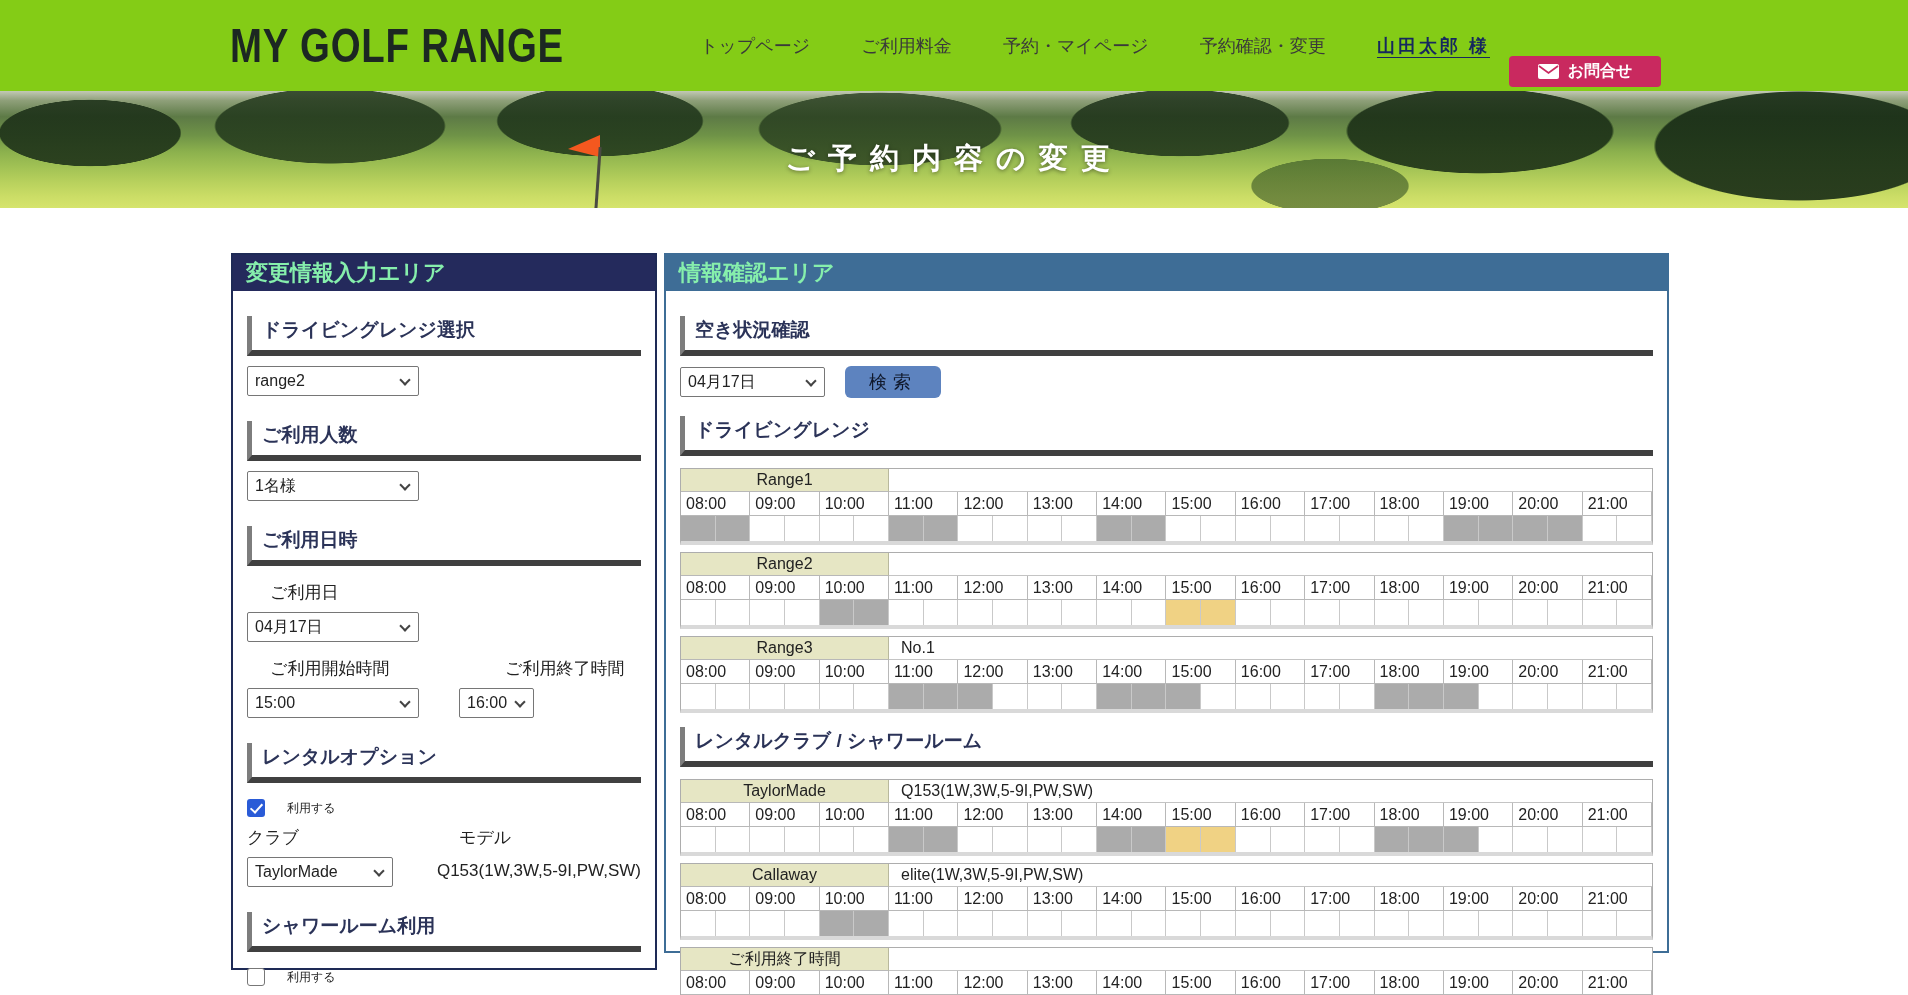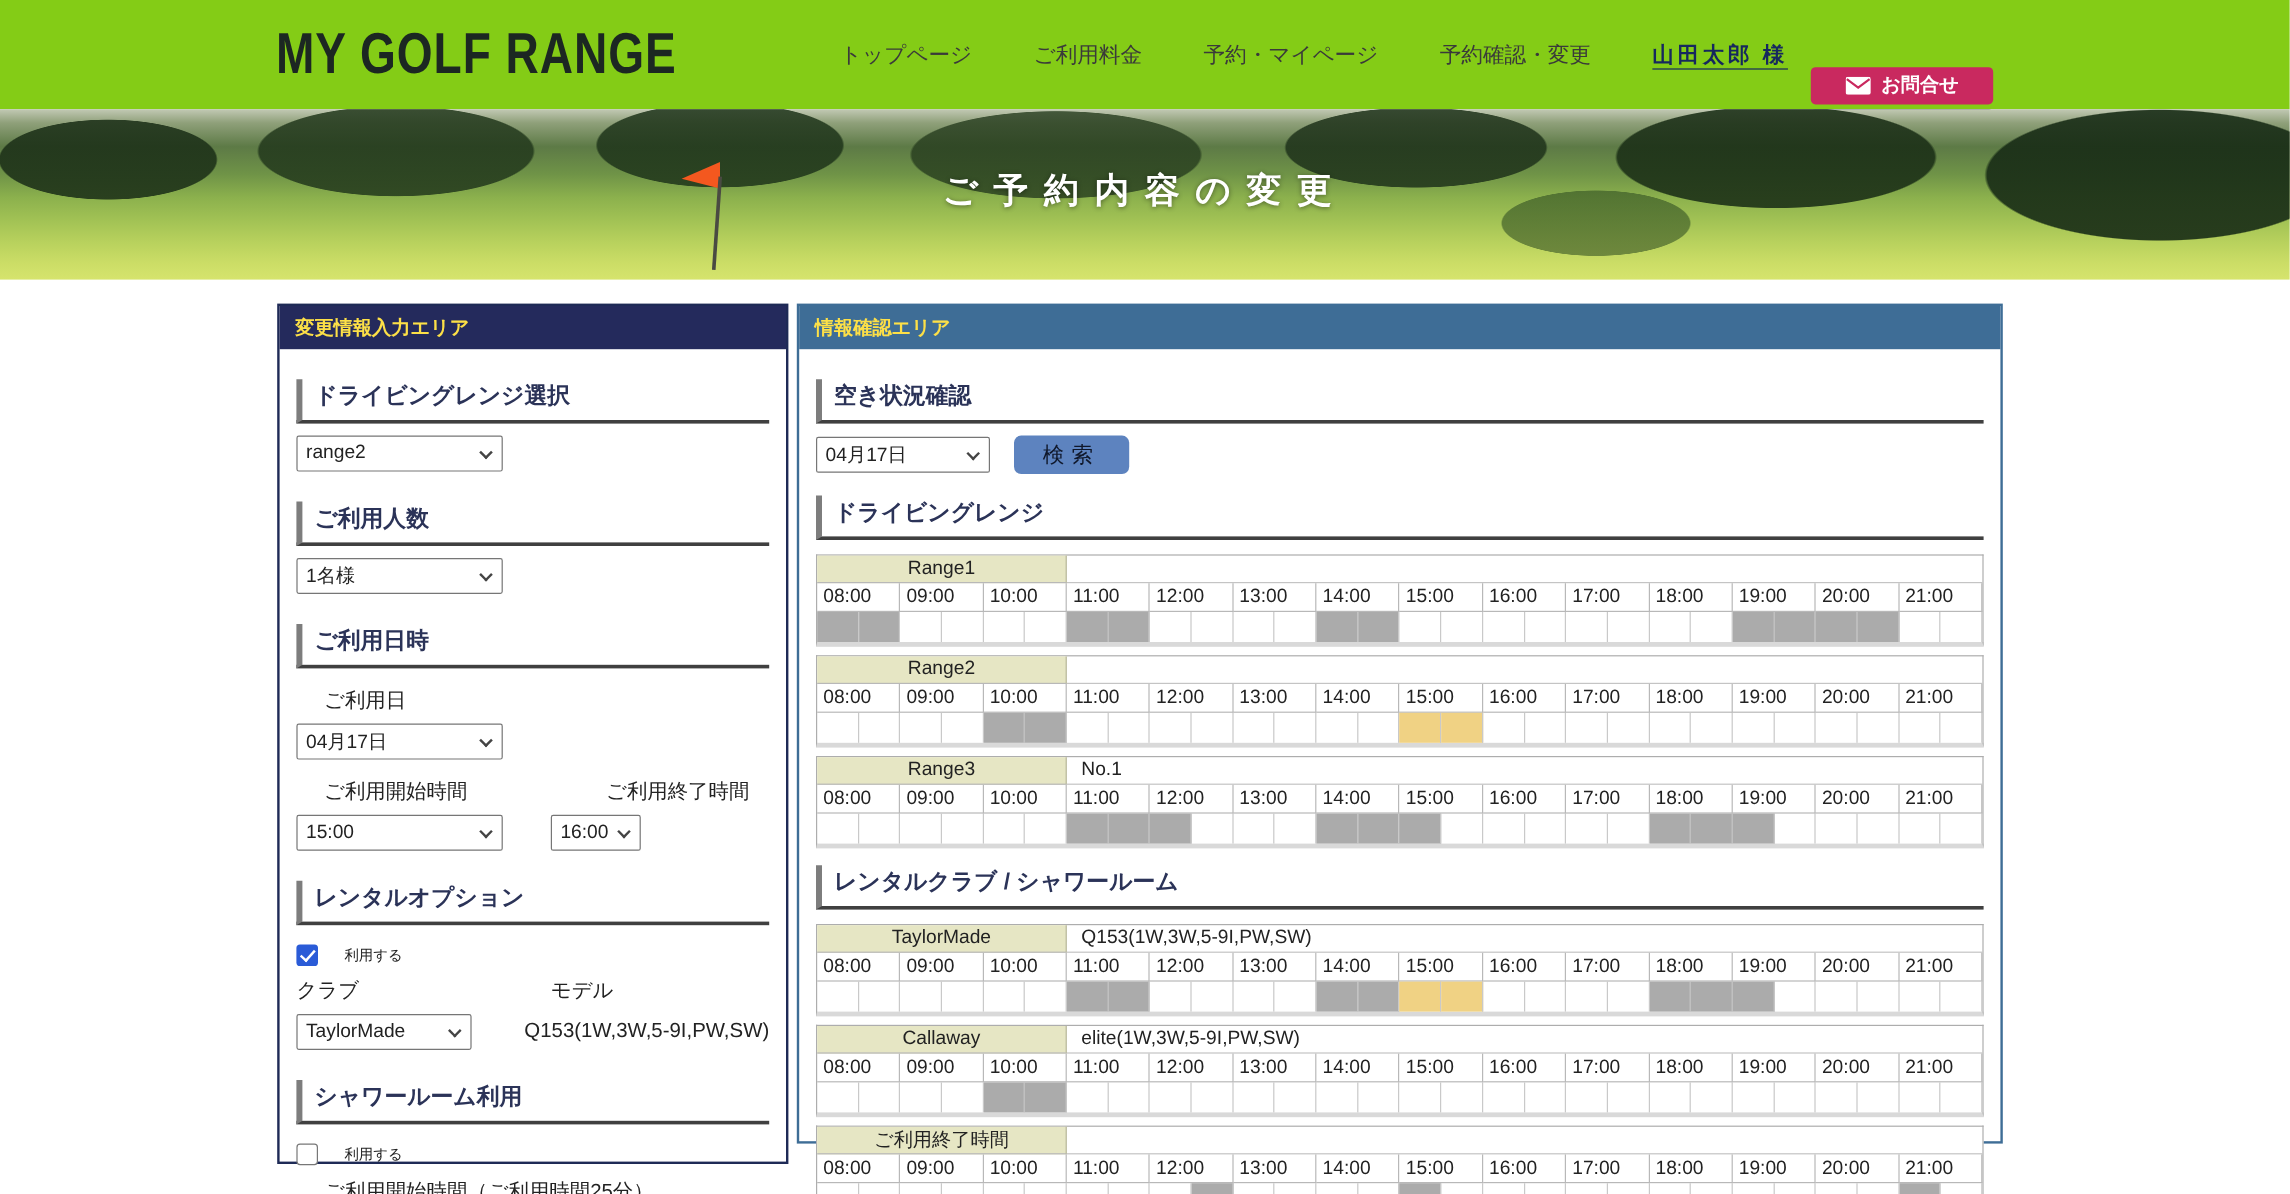--- a/index.html
+++ b/index.html
@@ -15,50 +15,50 @@
   .nav a { font-size:18px; color:#3a3a3a; text-decoration:none; cursor:pointer; white-space:nowrap; }
   .nav a.user { color:#16285e; font-weight:bold; letter-spacing:3px;
     text-decoration:underline; text-underline-offset:5px; }
   .hd-btn { position:absolute; left:1509px; width:152px; border-radius:4px; color:#fff;
     font-weight:bold; display:flex; align-items:center; justify-content:center; cursor:pointer;margin-top:48px; }
   .contact { top:8px; height:31px; background:#c9295f; font-size:16px; gap:9px; }
   .logout  { top:43px; height:36px; background:#1b2c58; font-size:17px; letter-spacing:1px; }
   .env { width:21px; height:15px; }
 
   
-  .hero { position:absolute; left:0; top:91px; width:1908px; height:142px; overflow:hidden;
+  .hero { position:absolute; left:0; top:91px; width:1908px; height:117px; overflow:hidden;
     background:
       radial-gradient(ellipse 150px 55px at 90px 42px,  rgba(28,48,24,.88) 60%, transparent 61%),
       radial-gradient(ellipse 190px 62px at 330px 35px, rgba(34,56,28,.85) 60%, transparent 61%),
       radial-gradient(ellipse 170px 58px at 600px 30px, rgba(30,52,26,.85) 60%, transparent 61%),
       radial-gradient(ellipse 200px 60px at 880px 38px, rgba(38,60,30,.8) 60%, transparent 61%),
       radial-gradient(ellipse 180px 55px at 1180px 32px, rgba(30,50,26,.85) 60%, transparent 61%),
       radial-gradient(ellipse 220px 70px at 1480px 40px, rgba(26,46,22,.88) 60%, transparent 61%),
       radial-gradient(ellipse 240px 90px at 1800px 55px, rgba(24,44,22,.9) 60%, transparent 61%),
       radial-gradient(ellipse 130px 45px at 1330px 95px, rgba(40,70,30,.55) 60%, transparent 61%),
       linear-gradient(180deg, #c2c9b4 0%, #8fa07a 8%, #5d7a46 22%, #6f9347 38%,
         #8cb14d 52%, #a3c355 66%, #b8d15d 78%, #cbdd66 90%, #d6e46d 100%); }
   .hero-title { position:absolute; left:0; top:48px; width:100%; text-align:center;
     color:#fff; font-size:29px; font-weight:bold; letter-spacing:13px;
     text-shadow:0 1px 4px rgba(0,0,0,.45); }
   .flagpole { position:absolute; left:596px; top:56px; width:3px; height:78px;
     background:#4a4a42; transform:rotate(4deg); }
   .flag { position:absolute; left:560px; top:44px; }
 
   
   .panel { position:absolute; background:#fff; }
-  .panel-head { height:36px; color:#fde047; font-weight:bold; font-size:16px;
+  .panel-head { height:36px; color:#86efac; font-weight:bold; font-size:22px;
     display:flex; align-items:center; padding-left:13px; }
   .form-panel { left:231px; top:253px; width:426px; height:717px; border:2px solid #1e2a56; }
   .form-panel .panel-head { background:#242a5c; }
   .info-panel { left:664px; top:253px; width:1005px; height:700px; border:2px solid #3e6d96; }
   .info-panel .panel-head { background:#3e6d96; }
   .panel-body { padding:0 14px; }
 
-  .section-heading { margin-top:25px; border-left:5px solid #7d7d7d; border-bottom:3px solid #404040;
+  .section-heading { margin-top:25px; border-left:5px solid #7d7d7d; border-bottom:6px solid #404040;
     padding:1px 0 7px 10px; font-size:19px; font-weight:bold; color:#2b3358; }
 
   
   .sel { position:relative; height:30px; border:1px solid #767676; border-radius:2px;
     background:#fff; display:flex; align-items:center; padding:0 26px 0 7px;
     font-size:16px; cursor:pointer; white-space:nowrap; }
   .sel .chev { position:absolute; right:9px; top:9px; width:8px; height:8px;
     border-right:2px solid #444; border-bottom:2px solid #444; transform:rotate(45deg); }
   .w172 { width:172px; } .w146 { width:146px; } .w145 { width:145px; }
 

